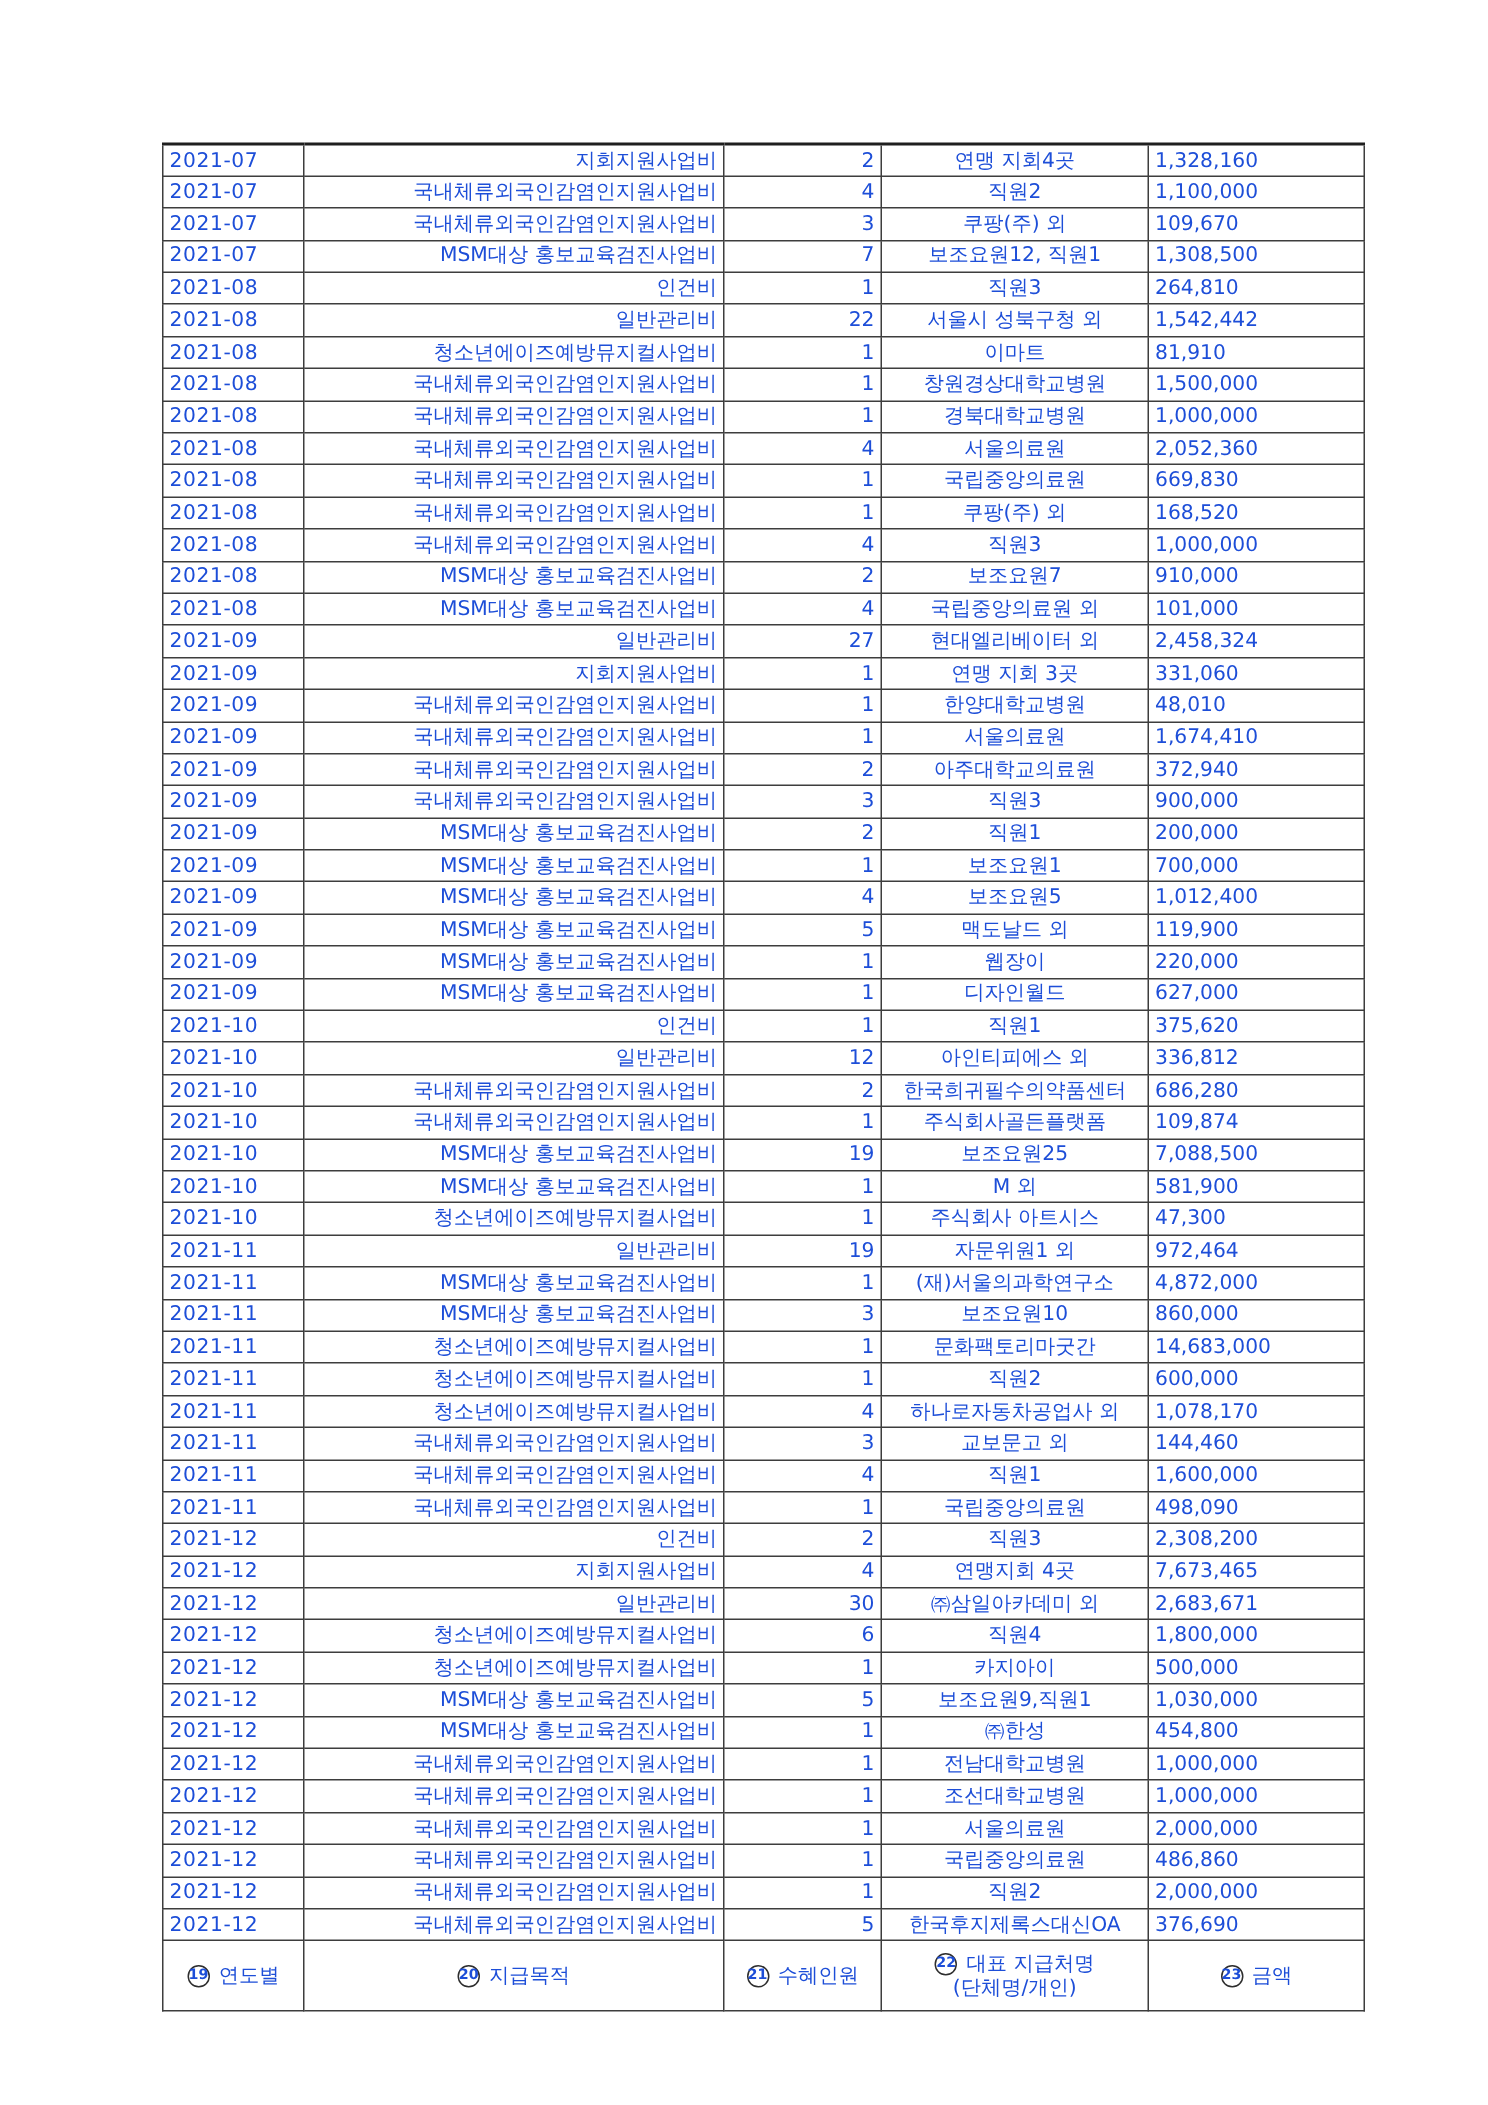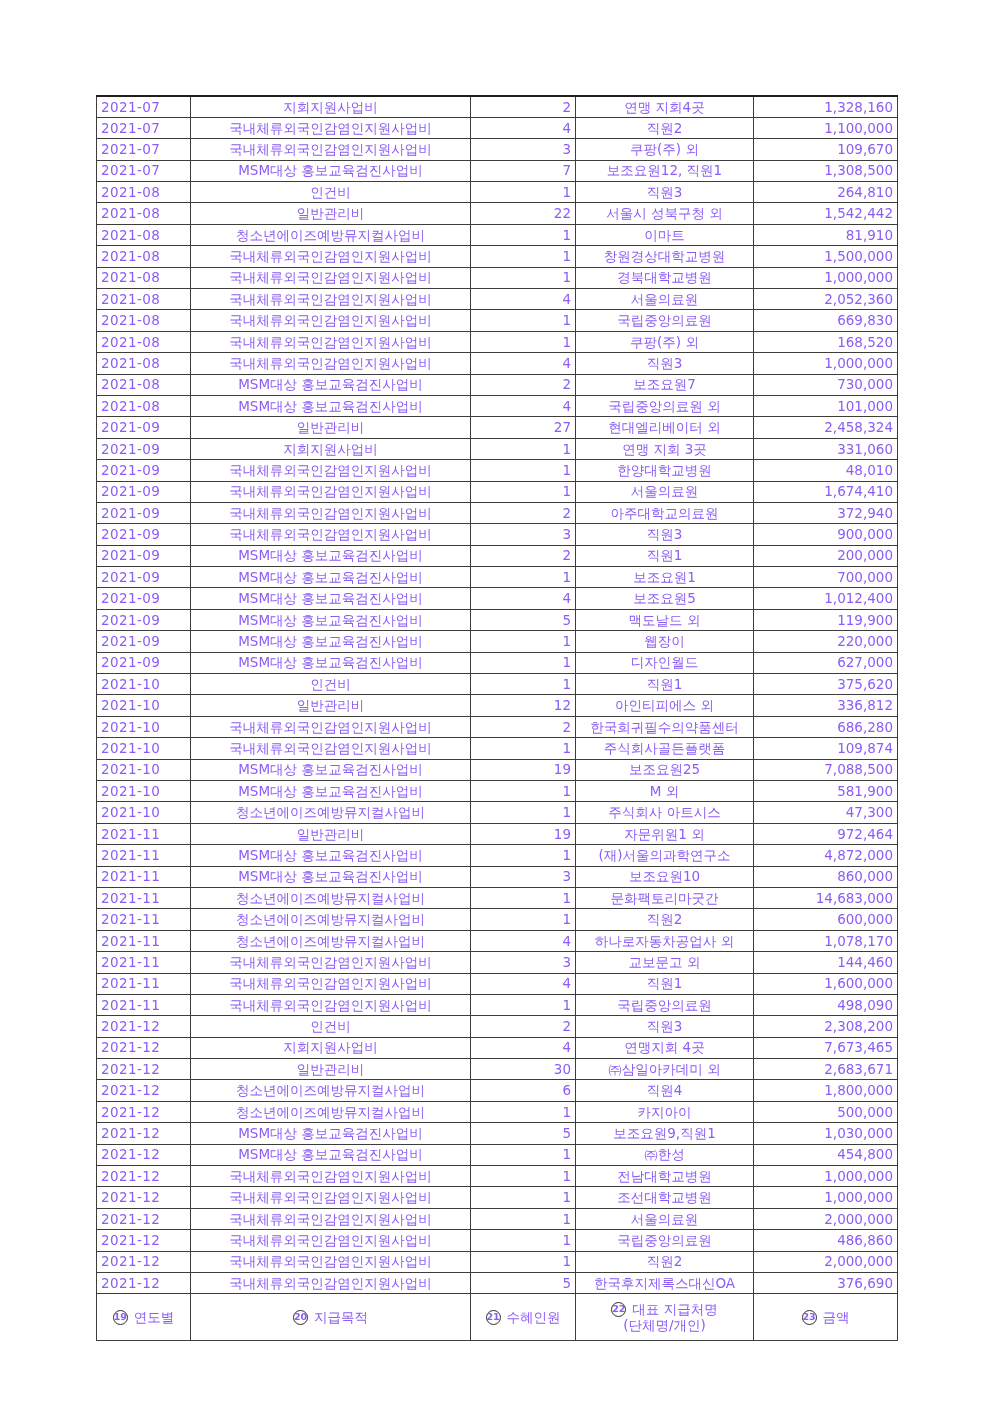--- a/index.html
+++ b/index.html
@@ -18,37 +18,38 @@
   .table-wrap {
     position: absolute;
     left: 96px;
     top: 95px;
     width: 801px;
   }
   table.ledger {
     border-collapse: collapse;
     table-layout: fixed;
     width: 801px;
-    color: #8b5cf6;
+    color: #1d4ed8;
+    margin-left: 12px;
   }
   table.ledger td {
     border: 1px solid #3d3d3d;
     font-size: 13.5px;
     line-height: 1.1;
     padding: 0 4px;
     overflow: hidden;
     white-space: nowrap;
   }
   tbody tr.data-row { height: 21.4px; }
   tbody tr.data-row:first-child td { border-top: 2px solid #1f1f1f; }
   td.c-month  { text-align: left;  padding-left: 9px; letter-spacing: 0.4px; }
-  td.c-purpose{ text-align: center;  padding-left: 5px; }
+  td.c-purpose{ text-align: right;  padding-left: 5px; }
   td.c-count  { text-align: right; padding-right: 3px; }
   td.c-payee  { text-align: center;  padding-left: 4px; }
-  td.c-amount { text-align: right; padding-right: 7px; }
+  td.c-amount { padding-right: 7px; }
   tfoot td {
     border-top: 2px solid #1f1f1f;
     text-align: center;
     vertical-align: middle;
     height: 46px;
     font-size: 13.5px;
   }
   .circ {
     display: inline-flex;
     align-items: center;
@@ -169,21 +170,21 @@
             <td class="c-purpose">국내체류외국인감염인지원사업비</td>
             <td class="c-count">4</td>
             <td class="c-payee">직원3</td>
             <td class="c-amount">1,000,000</td>
           </tr>
           <tr class="data-row">
             <td class="c-month">2021-08</td>
             <td class="c-purpose">MSM대상 홍보교육검진사업비</td>
             <td class="c-count">2</td>
             <td class="c-payee">보조요원7</td>
-            <td class="c-amount">730,000</td>
+            <td class="c-amount">910,000</td>
           </tr>
           <tr class="data-row">
             <td class="c-month">2021-08</td>
             <td class="c-purpose">MSM대상 홍보교육검진사업비</td>
             <td class="c-count">4</td>
             <td class="c-payee">국립중앙의료원 외</td>
             <td class="c-amount">101,000</td>
           </tr>
           <tr class="data-row">
             <td class="c-month">2021-09</td>

